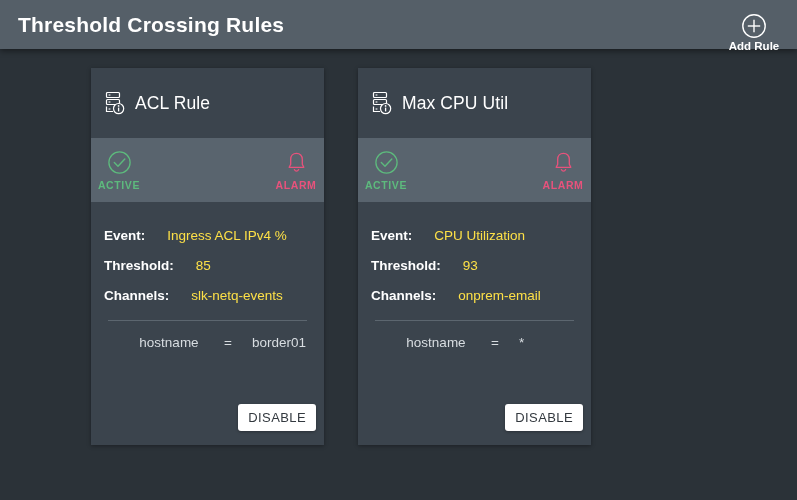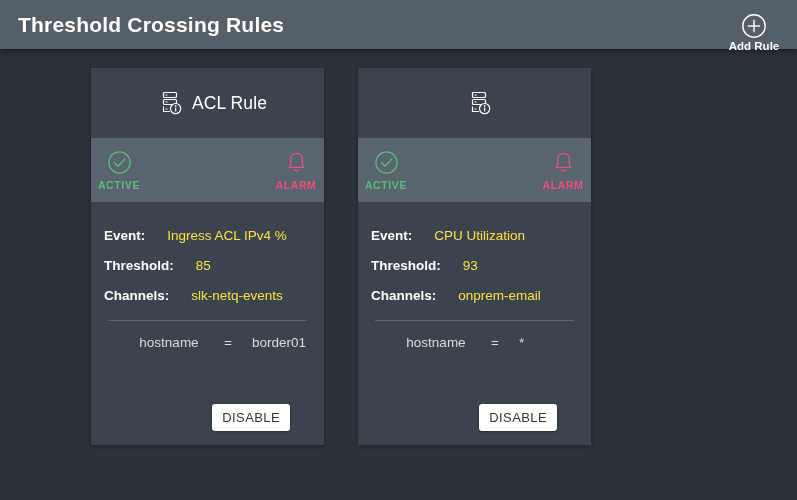--- a/index.html
+++ b/index.html
@@ -74,21 +74,20 @@
     display: flex;
     flex-direction: column;
     position: relative;
   }
 
   .card-header {
     height: 70px;
     display: flex;
     align-items: center;
     padding-left: 13px;
-    justify-content: center;
   }
   .card-header-icon {
     width: 22px;
     height: 24px;
     flex: 0 0 auto;
   }
   .card-title {
     color: #ffffff;
     font-size: 17.5px;
     margin-left: 9px;
@@ -157,21 +156,21 @@
   }
   .filter-key { flex: 0 0 110px; text-align: center; }
   .filter-op  { flex: 0 0 28px; }
   .filter-val { flex: 1; }
 
   .card-footer {
     height: 56px;
     display: flex;
     align-items: center;
     justify-content: flex-end;
-    padding-right: 34px;
+    padding-right: 8px;
   }
   .disable-btn {
     background: #ffffff;
     color: #33393f;
     border: none;
     border-radius: 3px;
     font-family: "Liberation Sans", sans-serif;
     font-size: 13px;
     letter-spacing: 0.4px;
     padding: 6px 10px;
@@ -274,20 +273,21 @@
           <line x1="4.6" y1="4" x2="6.4" y2="4" stroke="#ffffff" stroke-width="1.1"></line>
           <rect x="2.5" y="8.5" width="13" height="5" rx="1" fill="none" stroke="#ffffff" stroke-width="1.2"></rect>
           <line x1="4.6" y1="11" x2="6.4" y2="11" stroke="#ffffff" stroke-width="1.1"></line>
           <path d="M2.5 15.5 L2.5 20.5 L9 20.5" fill="none" stroke="#ffffff" stroke-width="1.2"></path>
           <line x1="4.6" y1="18" x2="6.4" y2="18" stroke="#ffffff" stroke-width="1.1"></line>
           <circle cx="14.6" cy="17.6" r="5.1" fill="#3b444d" stroke="#ffffff" stroke-width="1.2"></circle>
           <circle cx="14.6" cy="14.9" r="0.85" fill="#ffffff"></circle>
           <line x1="14.6" y1="16.6" x2="14.6" y2="20.4" stroke="#ffffff" stroke-width="1.3"></line>
         </svg>
       </span>
+      <span class="card-title">Max CPU Util</span>
     </div>
 
     <div class="status-strip">
       <div class="status-item">
         <span class="status-icon">
           <svg viewBox="0 0 25 25" width="25" height="25">
             <circle cx="12.5" cy="12.5" r="10.6" fill="none" stroke="#5dba7d" stroke-width="1.3"></circle>
             <path d="M7.3 12.6 L11 16.2 L17.8 8.9" fill="none" stroke="#5dba7d" stroke-width="1.4" stroke-linecap="round" stroke-linejoin="round"></path>
           </svg>
         </span>

